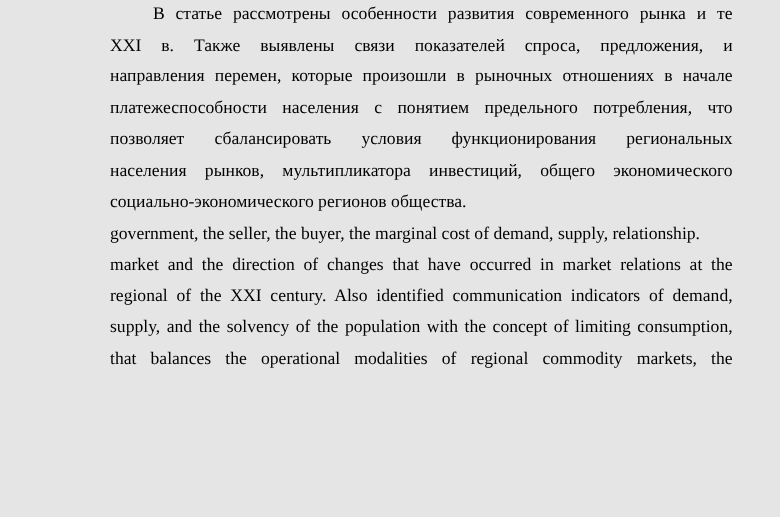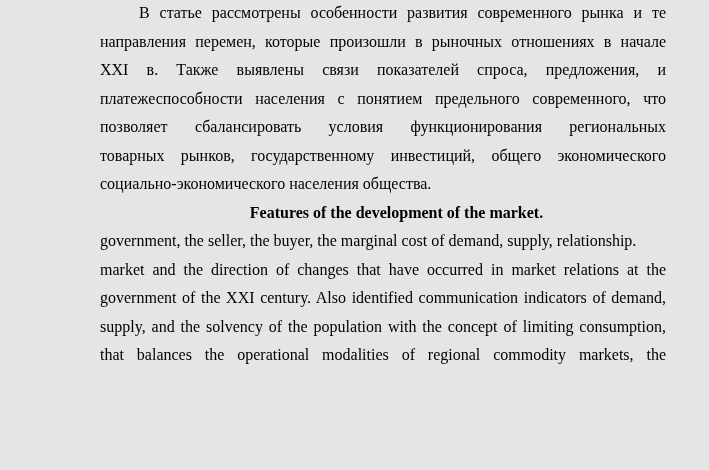--- a/index.html
+++ b/index.html
@@ -40,30 +40,29 @@
     padding-left: 27px;
   }
 </style>
 </head>
 <body>
 
 <div class="page">
   <div class="textblock">
 
     <div class="ln j indent">В статье рассмотрены особенности развития современного рынка и те</div>
+    <div class="ln j">XXI в. Также выявлены связи показателей спроса, предложения, и</div>
     <div class="ln j">направления перемен, которые произошли  в рыночных отношениях в начале</div>
-    <div class="ln j">XXI в. Также выявлены связи показателей спроса, предложения, и</div>
-    <div class="ln j">платежеспособности населения с понятием предельного современного, что</div>
+    <div class="ln j">платежеспособности населения с понятием предельного потребления, что</div>
     <div class="ln j">позволяет сбалансировать условия функционирования региональных</div>
-    <div class="ln j">товарных рынков, государственному инвестиций, общего экономического</div>
-    <div class="ln">социально-экономического населения общества.</div>
+    <div class="ln j">населения рынков, мультипликатора инвестиций, общего экономического</div>
+    <div class="ln">социально-экономического регионов общества.</div>
 
-    <div class="ln heading">Features of the development of the market.</div>
 
     <div class="ln">government, the seller, the buyer, the marginal cost of demand, supply, relationship.</div>
 
     <div class="ln j">market and the direction of changes that have occurred in market relations at the</div>
-    <div class="ln j">government of the XXI century. Also identified communication indicators of demand,</div>
+    <div class="ln j">regional of the XXI century. Also identified communication indicators of demand,</div>
     <div class="ln j">supply, and the solvency of the population with the concept of limiting consumption,</div>
     <div class="ln j">that balances the operational modalities of regional commodity markets, the</div>
 
   </div>
 </div>
 
 </body></html>

